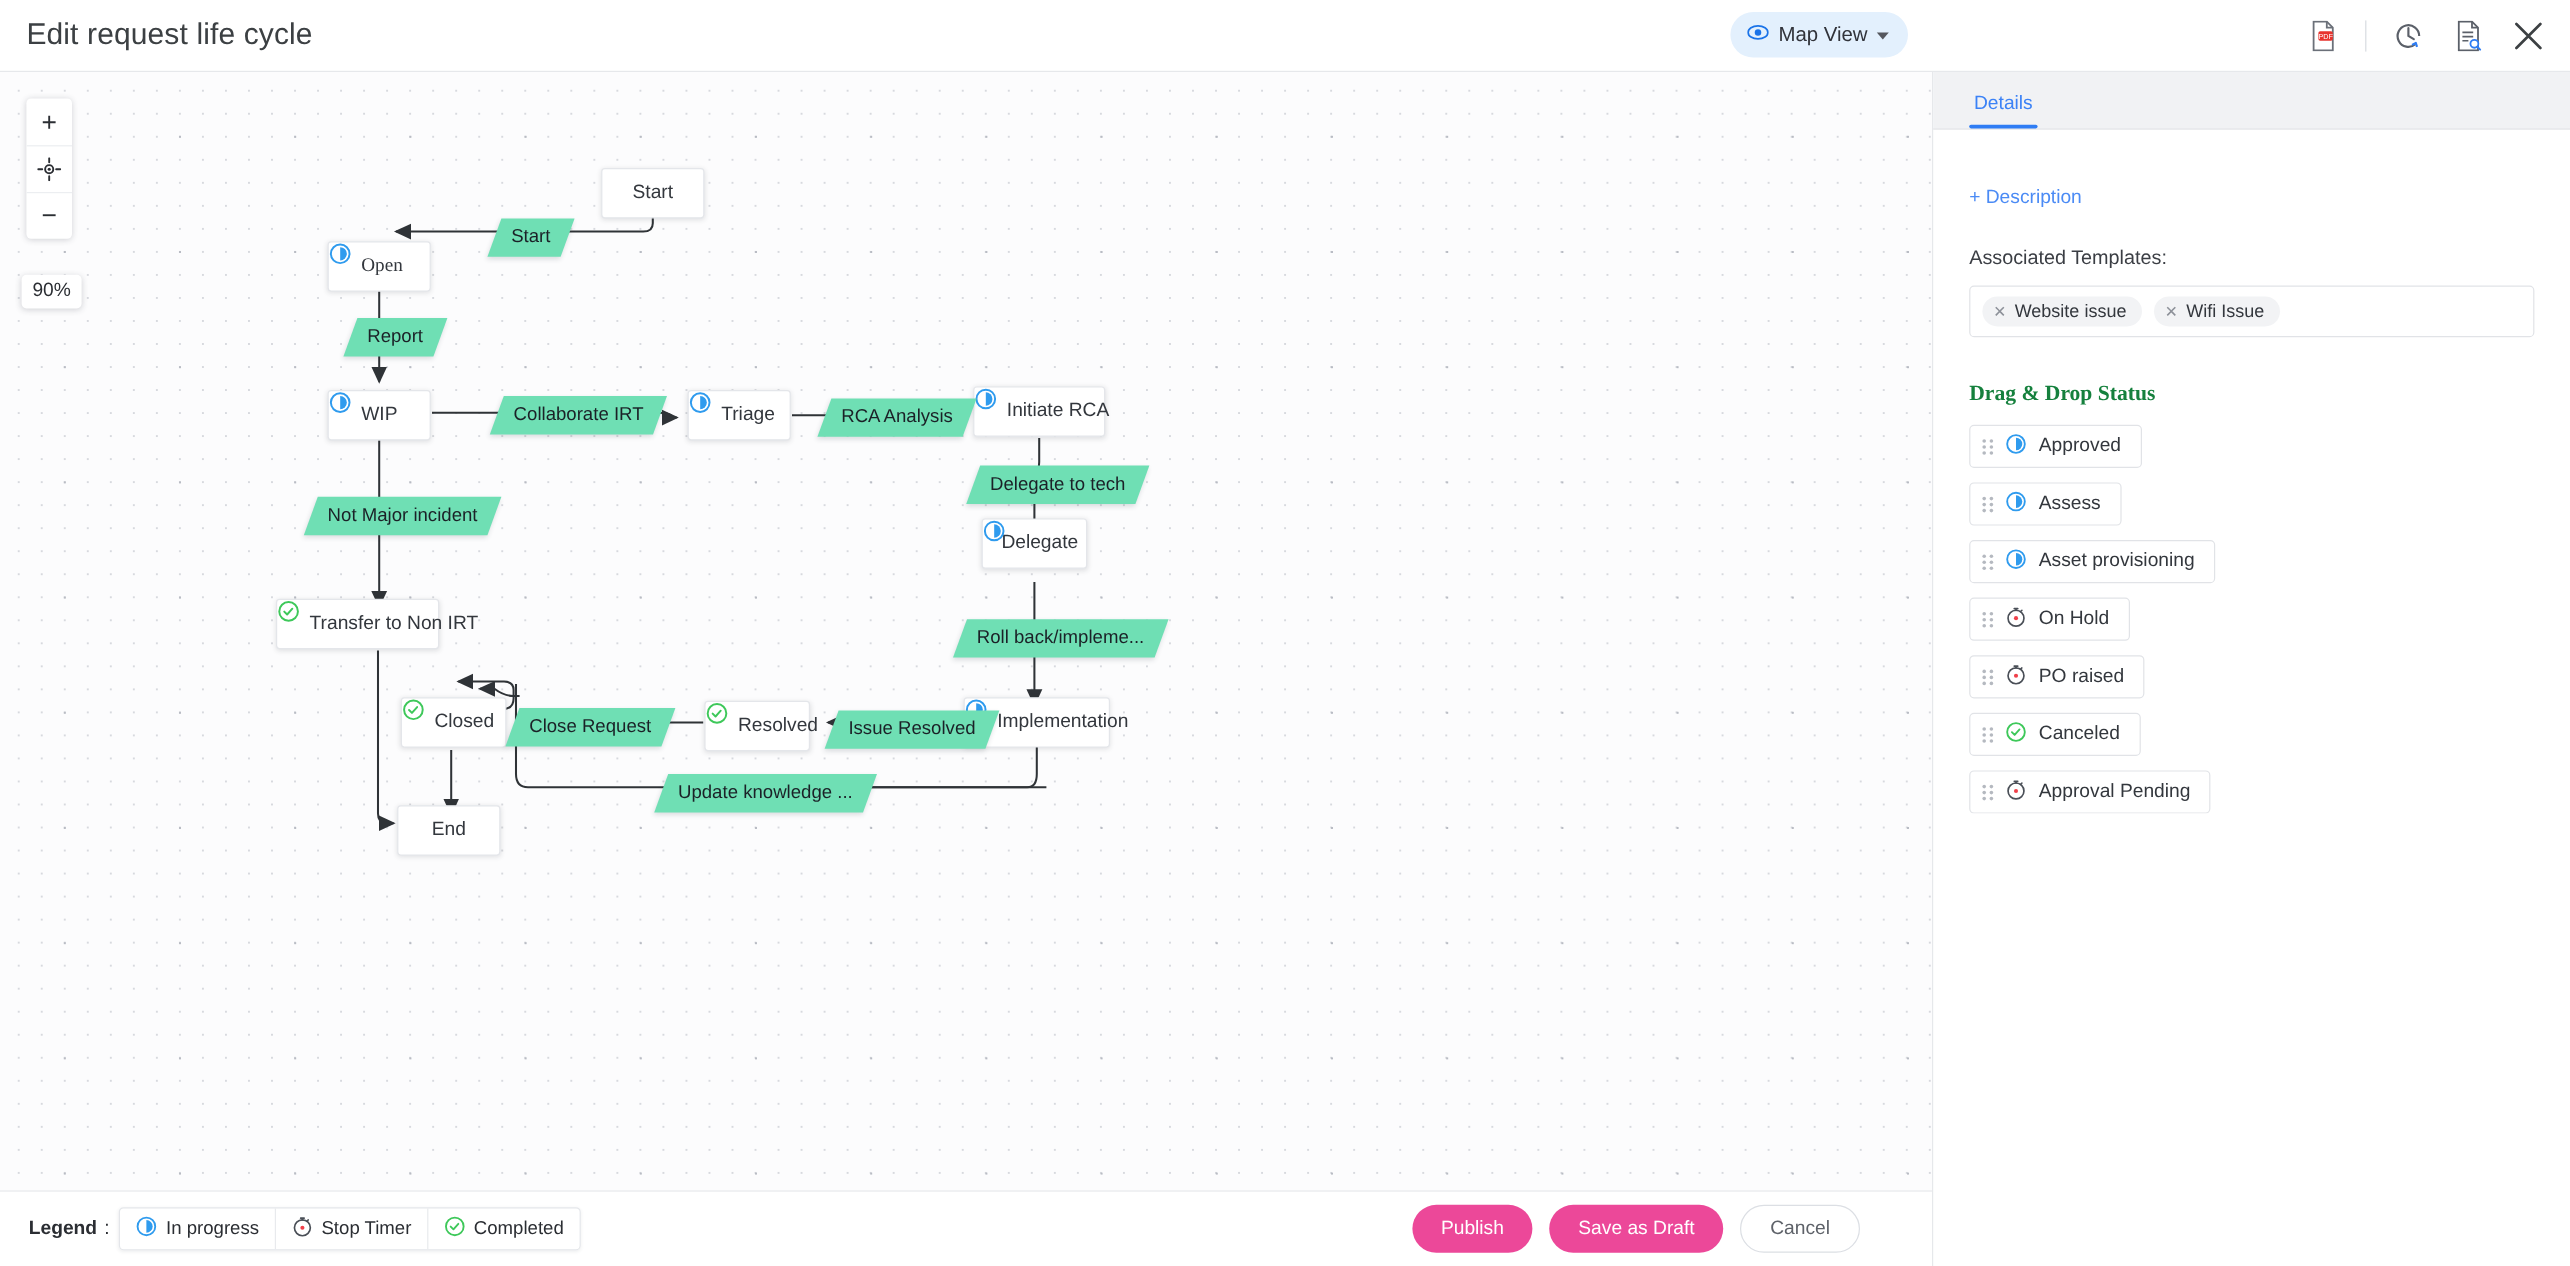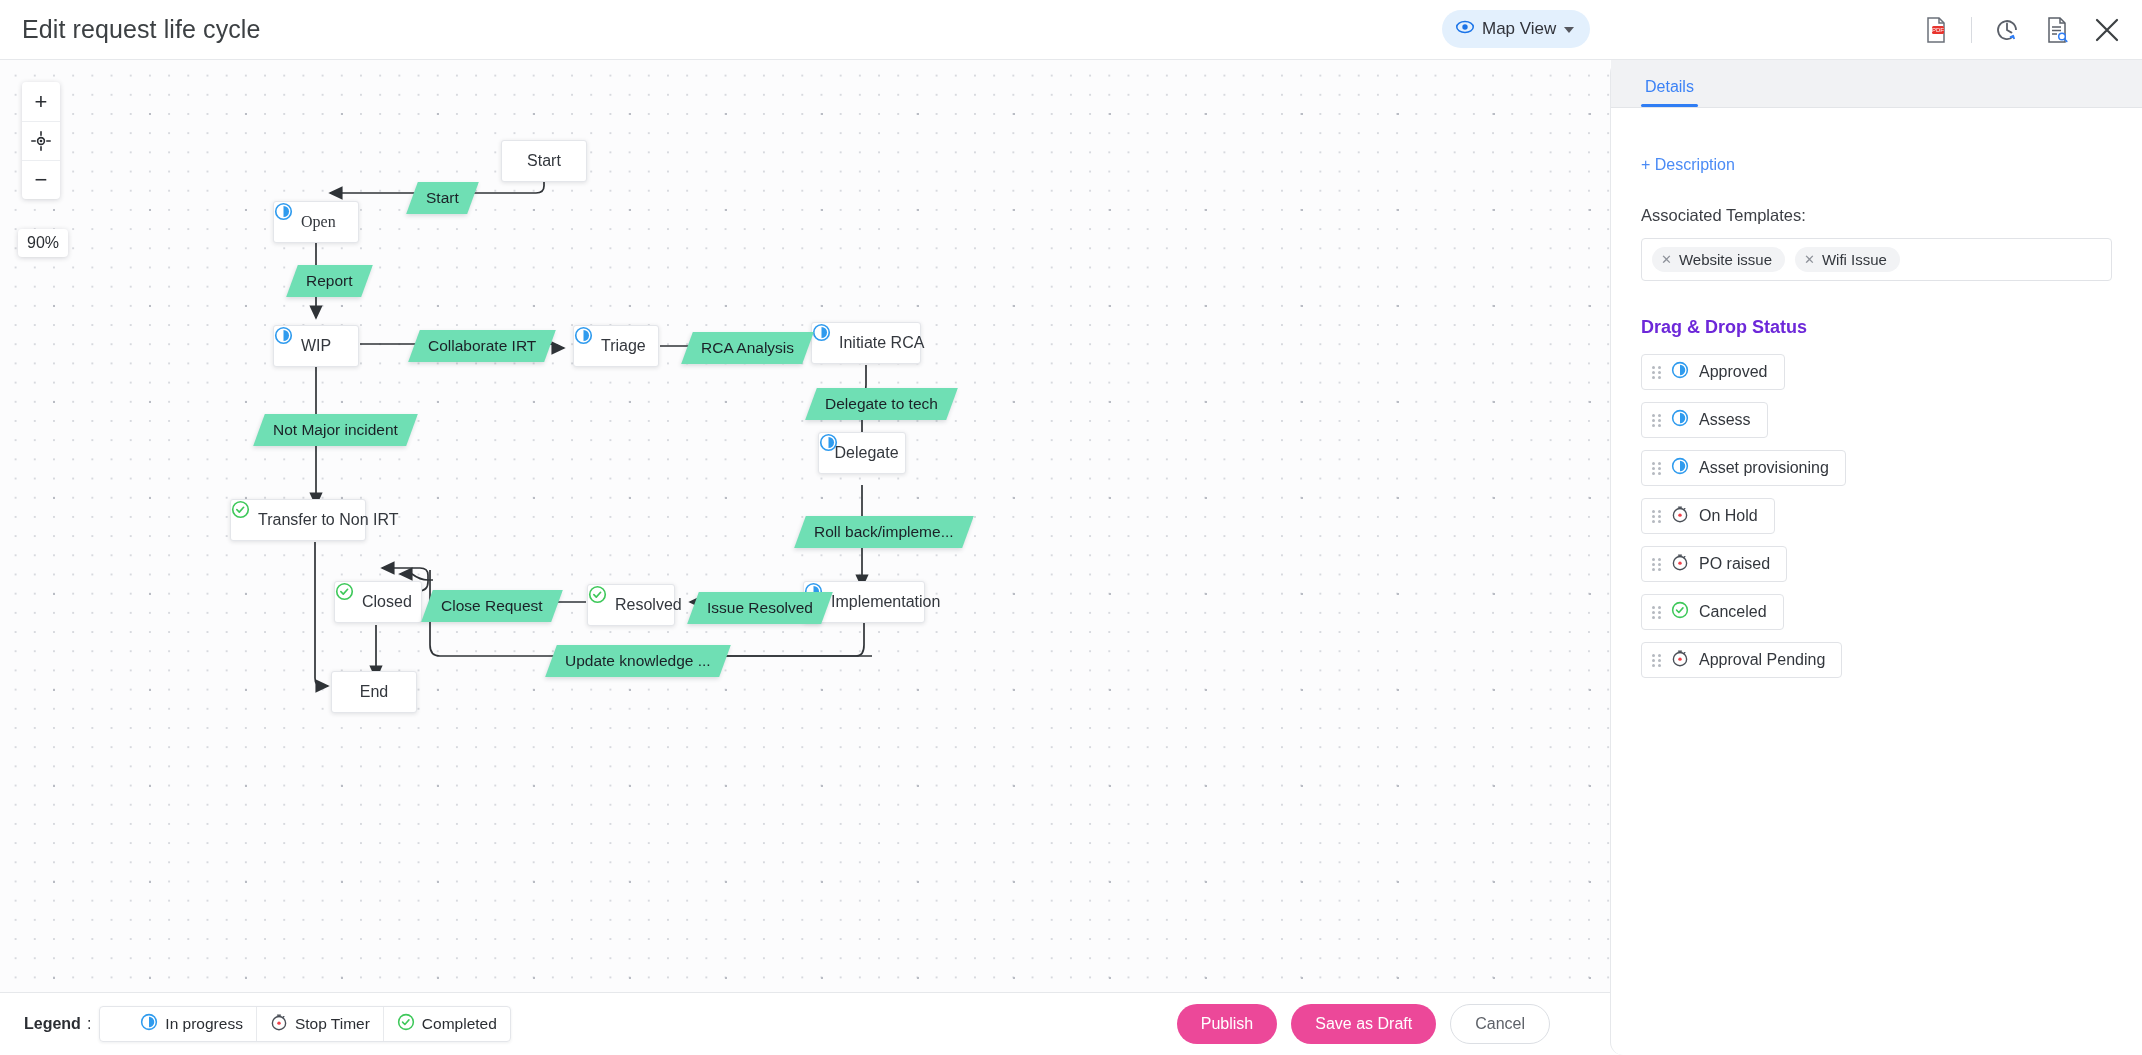--- a/index.html
+++ b/index.html
@@ -88,43 +88,43 @@
 
   
   .footer {
     position: absolute; left: 0; right: 0; bottom: 0; height: 63px;
     background: #ffffff; border-top: 1px solid #e6e8eb;
     display: flex; align-items: center; padding: 0 24px;
   }
   .legend-word { font-size: 16px; color: #2b2e33; font-weight: bold; }
   .legend-colon { font-size: 16px; color: #2b2e33; margin: 0 8px 0 6px; }
   .legend-box { display: flex; align-items: center; border: 1px solid #e4e6ea; border-radius: 4px; height: 36px;
-                box-shadow: 0 1px 3px rgba(40,45,60,.08); padding-left: 27px; }
+                box-shadow: 0 1px 3px rgba(40,45,60,.08); }
   .legend-item { display: flex; align-items: center; gap: 7px; padding: 0 13px; font-size: 15.5px; color: #2b2e33; height: 100%; }
   .legend-item + .legend-item { border-left: 1px solid #e8eaed; }
   .footer-actions { margin-left: auto; display: flex; align-items: center; gap: 14px; padding-right: 36px; }
   .btn { height: 40px; border-radius: 20px; padding: 0 24px; font-size: 16px; cursor: pointer;
          display: flex; align-items: center; justify-content: center; border: none; }
   .btn-primary { background: #ec4899; color: #fff; }
   .btn-ghost { background: #fff; color: #5e6269; border: 1px solid #dcdfe4; }
 
   
-  .panel { flex: 1 1 auto; background: #fff; border-left: 1px solid #e6e8eb; display: flex; flex-direction: column; border-radius: 13px; }
+  .panel { flex: 1 1 auto; background: #fff; border-left: 1px solid #e6e8eb; display: flex; flex-direction: column; }
   .panel-tabs { height: 48px; background: #f1f2f4; border-bottom: 1px solid #e3e5e8; display: flex; align-items: flex-end; padding-left: 30px; }
   .tab { font-size: 16px; color: #3b82f6; padding: 0 4px 11px 4px; position: relative; cursor: pointer; }
   .tab.active::after { content: ""; position: absolute; left: 0; right: 0; bottom: 0; height: 3px; background: #2f7df4; border-radius: 2px; }
   .panel-body { padding: 30px 30px 0 30px; overflow: hidden; }
   .panel-title { font-size: 27px; color: #383b40; font-weight: 400; }
   .desc-link { margin-top: 18px; font-size: 16px; color: #4b8bf5; cursor: pointer; display: inline-block; }
   .section-label { margin-top: 32px; font-size: 16.5px; color: #3b3e44; }
   .tmpl-box { margin-top: 13px; border: 1px solid #e1e3e7; border-radius: 4px; padding: 8px 10px; display: flex; gap: 10px; }
   .chip { display: flex; align-items: center; gap: 7px; background: #f2f3f5; border-radius: 14px; padding: 4px 13px 4px 9px;
           font-size: 15px; color: #33373d; }
   .chip-x { font-size: 13px; color: #8d9199; cursor: pointer; }
-  .dd-title { margin-top: 36px; font-size: 18px; color: #6d28d9; font-weight: bold; }
+  .dd-title { margin-top: 36px; font-size: 18px; color: #15803d; font-weight: bold; font-family: Liberation Serif, serif; }
   .status-list { margin-top: 16px; display: flex; flex-direction: column; gap: 12px; }
   .status-item { display: inline-flex; align-items: center; gap: 10px; align-self: flex-start;
                  border: 1px solid #e1e3e7; border-radius: 4px; height: 36px; padding: 0 16px 0 10px;
                  font-size: 16px; color: #33373d; cursor: grab; background: #fff; }
   .grip { display: grid; grid-template-columns: 3px 3px; gap: 2px 3px; }
   .grip i { width: 3px; height: 3px; background: #b5b9c0; border-radius: 50%; display: block; }
 </style>
 </head>
 <body>
 

